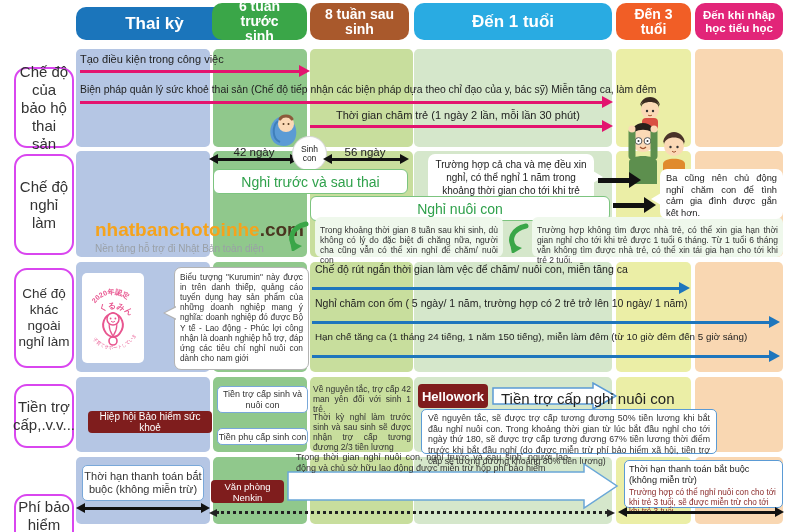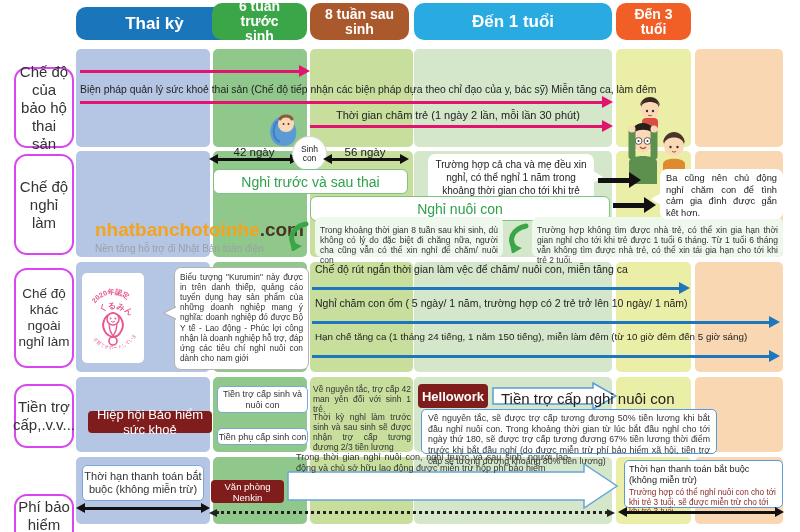--- a/index.html
+++ b/index.html
@@ -102,20 +102,21 @@
 </head>
 <body>
 
 <div id="canvas">
 
   <div class="hd" id="hd1">Thai kỳ</div>
   <div class="hd" id="hd2">6 tuần trước sinh</div>
   <div class="hd" id="hd3">8 tuần sau sinh</div>
   <div class="hd" id="hd4">Đến 1 tuổi</div>
   <div class="hd" id="hd5">Đến 3 tuổi</div>
+  <div class="hd" id="hd6">Đến khi nhập học tiểu học</div>
 
   <div class="cell co1 ro1 bg1"></div>
   <div class="cell co2 ro1 bg2"></div>
   <div class="cell co3 ro1 bg3"></div>
   <div class="cell co4 ro1 bg4"></div>
   <div class="cell co5 ro1 bg5"></div>
   <div class="cell co6 ro1 bg6"></div>
   <div class="cell co1 ro2 bg1"></div>
   <div class="cell co2 ro2 bg2"></div>
   <div class="cell co3 ro2 bg3"></div>
@@ -145,20 +146,21 @@
   <div class="lbl" id="l2">Chế độ nghỉ làm</div>
   <div class="lbl" id="l3">Chế độ khác ngoài nghỉ làm</div>
   <div class="lbl" id="l4">Tiền trợ cấp,.v.v...</div>
   <div class="lbl" id="l5">Phí bảo hiểm xã hội</div>
 
   <div id="wm">
     <span class="b1">nhatbanchotoinhe</span><span class="b2">.com</span>
     <div class="tag">Nền tảng hỗ trợ đi Nhật Bản toàn diện</div>
   </div>
 
+  <div class="t" style="left:80px;top:53px;font-size:11px;">Tạo điều kiện trong công việc</div>
   <div class="parrow" style="left:80px;top:70px;width:220px;"></div>
   <div class="t" style="left:80px;top:84px;font-size:10.4px;">Biện pháp quản lý sức khoẻ thai sản (Chế độ tiếp nhận các biện pháp dựa theo chỉ đạo của y, bác sỹ) Miễn tăng ca, làm đêm</div>
   <div class="parrow" style="left:80px;top:101px;width:523px;"></div>
   <div class="t" style="left:336px;top:109px;font-size:11px;">Thời gian chăm trẻ (1 ngày 2 lần, mỗi lần 30 phút)</div>
   <div class="parrow" style="left:310px;top:125px;width:293px;"></div>
 
   <svg class="svgabs" style="left:266px;top:111px;" width="36" height="38" viewBox="0 0 36 38">
     <path d="M10 8 C2 14 2 30 12 34 C24 38 32 30 30 18 C28 8 18 2 10 8 Z" fill="#5b9bd5"></path>
     <path d="M12 10 C6 15 6 28 14 31" fill="none" stroke="#3f7fba" stroke-width="2"></path>
     <circle cx="20" cy="13" r="8" fill="#fbd9b6"></circle>
@@ -249,21 +251,21 @@
   </div>
   <div id="kbubble" style="left:174px;top:267px;width:135px;height:103px;">Biểu tượng "Kurumin" này được in trên danh thiếp, quảng cáo tuyển dụng hay sản phẩm của những doanh nghiệp mang ý nghĩa: doanh nghiệp đó được Bộ Y tế - Lao động - Phúc lợi công nhận là doanh nghiệp hỗ trợ, đáp ứng các tiêu chí nghỉ nuôi con dành cho nam giới</div>
 
   <div class="t" style="left:315px;top:263px;font-size:10.5px;">Chế độ rút ngắn thời gian làm vệc để chăm/ nuôi con, miễn tăng ca</div>
   <div class="blarrow" style="left:312px;top:287px;width:368px;"></div>
   <div class="t" style="left:315px;top:297px;font-size:10.5px;">Nghỉ chăm con ốm ( 5 ngày/ 1 năm, trường hợp có 2 trẻ trở lên 10 ngày/ 1 năm)</div>
   <div class="blarrow" style="left:312px;top:321px;width:458px;"></div>
   <div class="t" style="left:315px;top:331px;font-size:9.8px;">Hạn chế tăng ca (1 tháng 24 tiếng, 1 năm 150 tiếng), miễn làm đêm (từ 10 giờ đêm đến 5 giờ sáng)</div>
   <div class="blarrow" style="left:312px;top:355px;width:458px;"></div>
 
-  <div class="purple" style="left:88px;top:411px;width:124px;height:22px;font-size:13px;">Hiệp hội Bảo hiểm sức khoẻ</div>
+  <div class="purple" style="left:88px;top:411px;width:124px;height:22px;font-size:10px;">Hiệp hội Bảo hiểm sức khoẻ</div>
   <div class="wbox" style="left:217px;top:386px;width:91px;height:27px;font-size:9px;line-height:1.15;padding:1px;">Tiền trợ cấp sinh và nuôi con</div>
   <div class="wbox" style="left:217px;top:428px;width:91px;height:17px;font-size:9px;">Tiền phụ cấp sinh con</div>
   <div class="tw" style="left:313px;top:384px;width:98px;">Về nguyên tắc, trợ cấp 42 man yên đối với sinh 1 trẻ.</div>
   <div class="tw" style="left:313px;top:412px;width:98px;">Thời kỳ nghỉ làm trước sinh và sau sinh sẽ được nhận trợ cấp tương đương 2/3 tiền lương</div>
   <div class="purple" style="left:418px;top:384px;width:70px;height:24px;font-size:13px;font-weight:bold;">Hellowork</div>
 
   <svg class="svgabs" style="left:492px;top:382px;" width="126" height="28" viewBox="0 0 126 28">
     <polygon points="1,6 101,6 101,1 124,14 101,27 101,22 1,22" fill="#fff" stroke="#5b9bd5" stroke-width="1.5"></polygon>
   </svg>
   <div class="t" style="left:501px;top:390px;font-size:15px;">Tiền trợ cấp nghỉ nuôi con</div>

